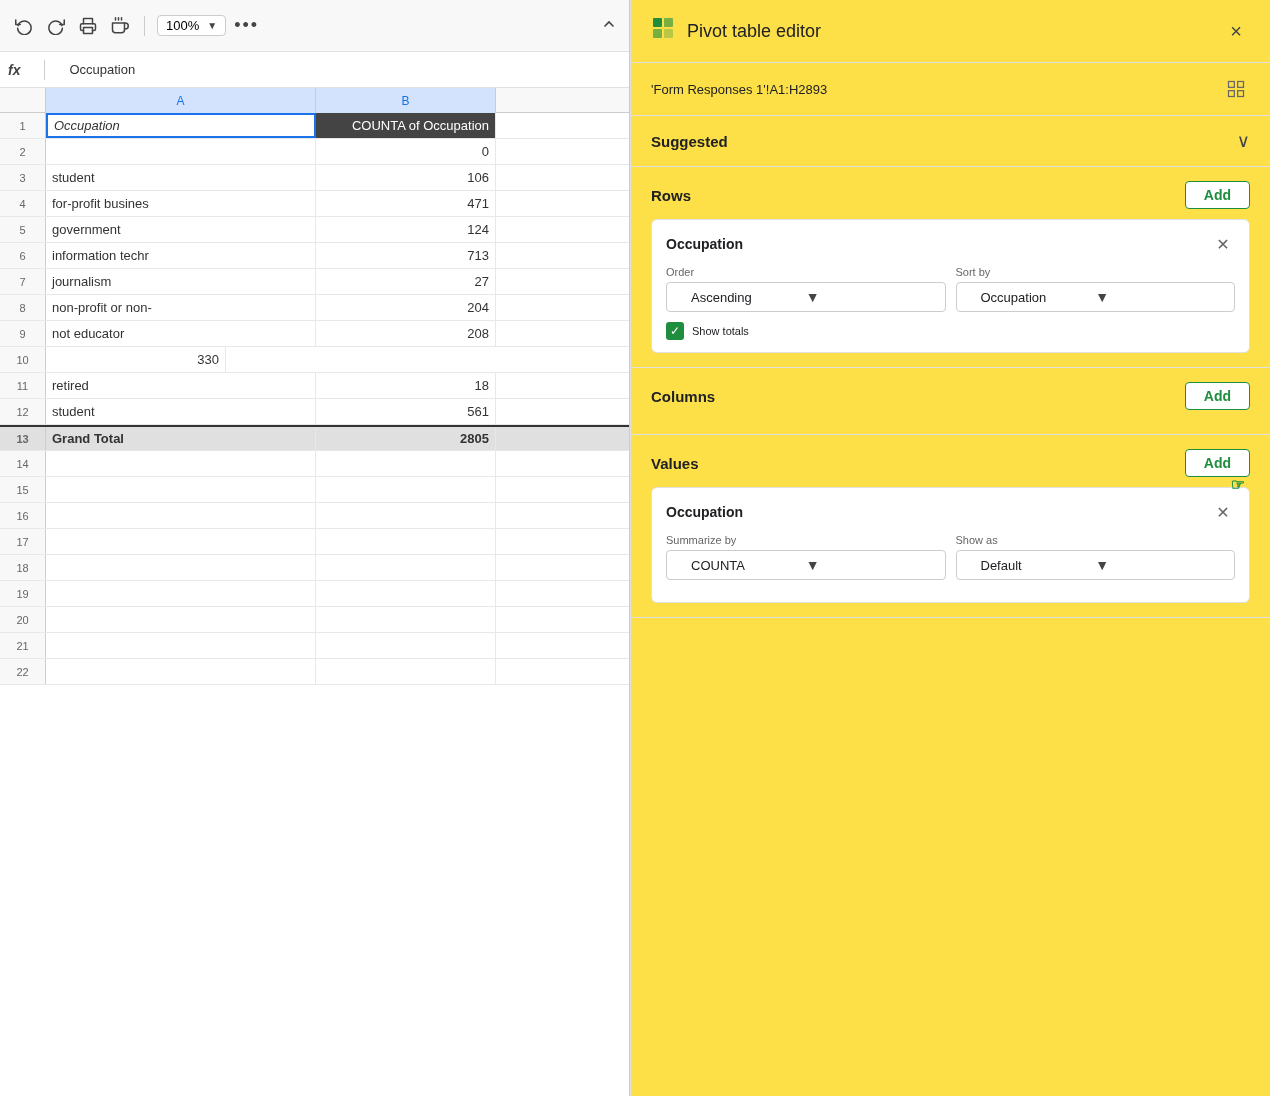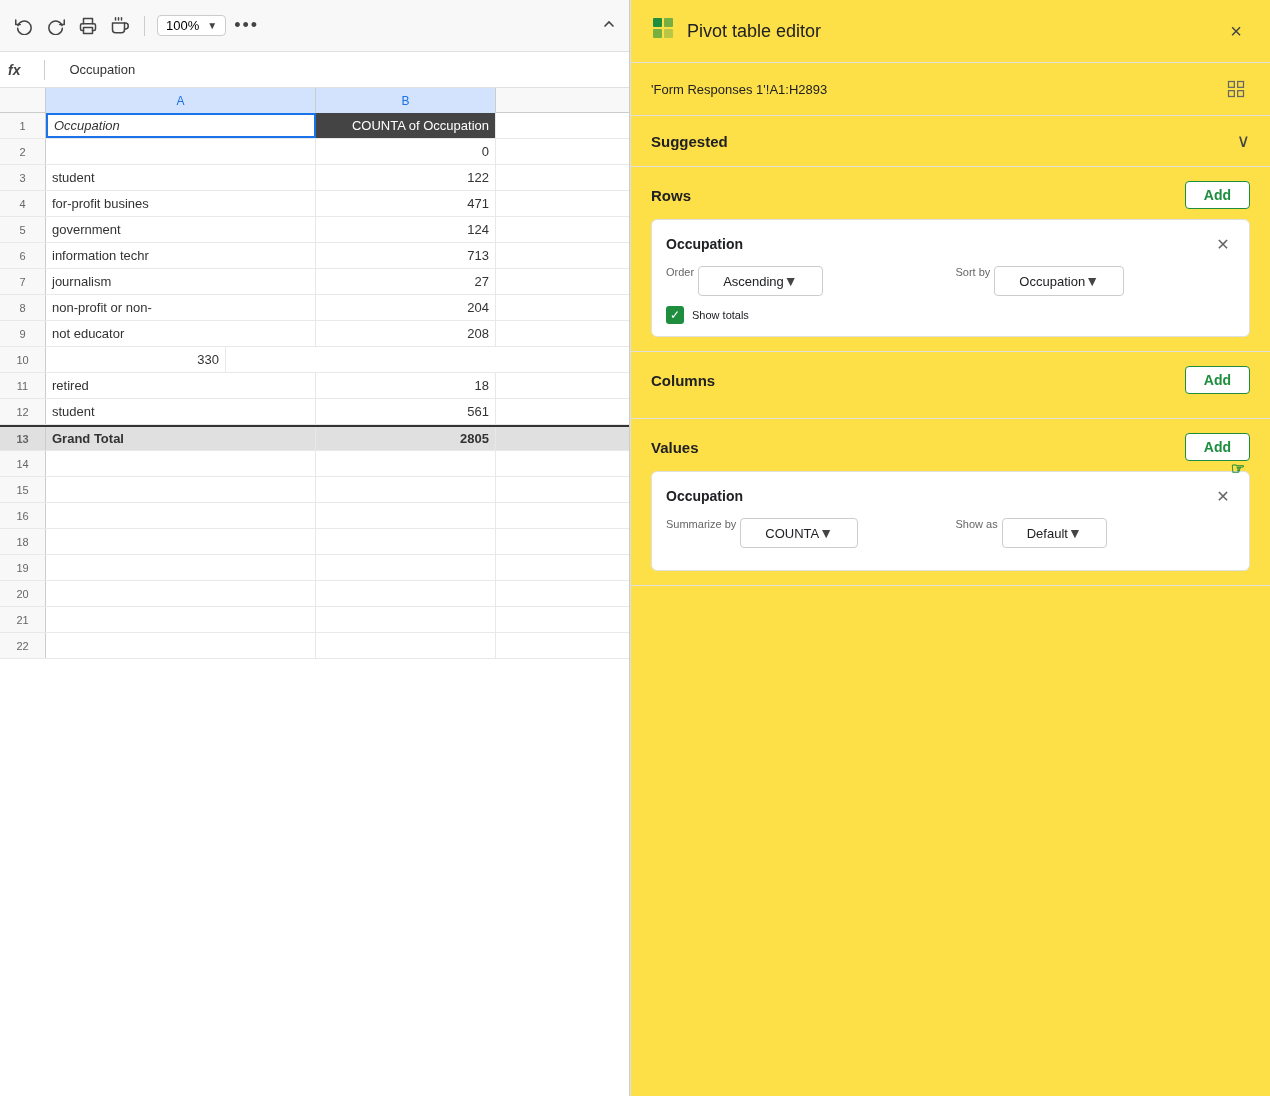--- a/index.html
+++ b/index.html
@@ -340,21 +340,21 @@
     }
 
     .pivot-card-fields {
       display: flex;
       gap: 10px;
       margin-bottom: 10px;
     }
     .pivot-field-group {
       flex: 1;
       display: flex;
-      flex-direction: row;
+      flex-direction: column;
       gap: 4px;
     }
     .pivot-field-label {
       font-size: 11px;
       color: #666;
     }
     .pivot-dropdown {
       display: flex;
       align-items: center;
       border: 1px solid #ccc;
@@ -464,21 +464,21 @@
           <div class="cell col-b header-cell">COUNTA of Occupation</div>
         </div>
         <div class="grid-row">
           <div class="row-num">2</div>
           <div class="cell col-a"></div>
           <div class="cell col-b">0</div>
         </div>
         <div class="grid-row">
           <div class="row-num">3</div>
           <div class="cell col-a">student</div>
-          <div class="cell col-b">122</div>
+          <div class="cell col-b">106</div>
         </div>
         <div class="grid-row">
           <div class="row-num">4</div>
           <div class="cell col-a">for-profit busines</div>
           <div class="cell col-b">471</div>
         </div>
         <div class="grid-row">
           <div class="row-num">5</div>
           <div class="cell col-a">government</div>
           <div class="cell col-b">124</div>
@@ -527,20 +527,25 @@
           <div class="cell col-a"></div>
           <div class="cell col-b"></div>
         </div>
         <div class="grid-row">
           <div class="row-num">15</div>
           <div class="cell col-a"></div>
           <div class="cell col-b"></div>
         </div>
         <div class="grid-row">
           <div class="row-num">16</div>
+          <div class="cell col-a"></div>
+          <div class="cell col-b"></div>
+        </div>
+        <div class="grid-row">
+          <div class="row-num">17</div>
           <div class="cell col-a"></div>
           <div class="cell col-b"></div>
         </div>
         <div class="grid-row">
           <div class="row-num">18</div>
           <div class="cell col-a"></div>
           <div class="cell col-b"></div>
         </div>
         <div class="grid-row">
           <div class="row-num">19</div>

